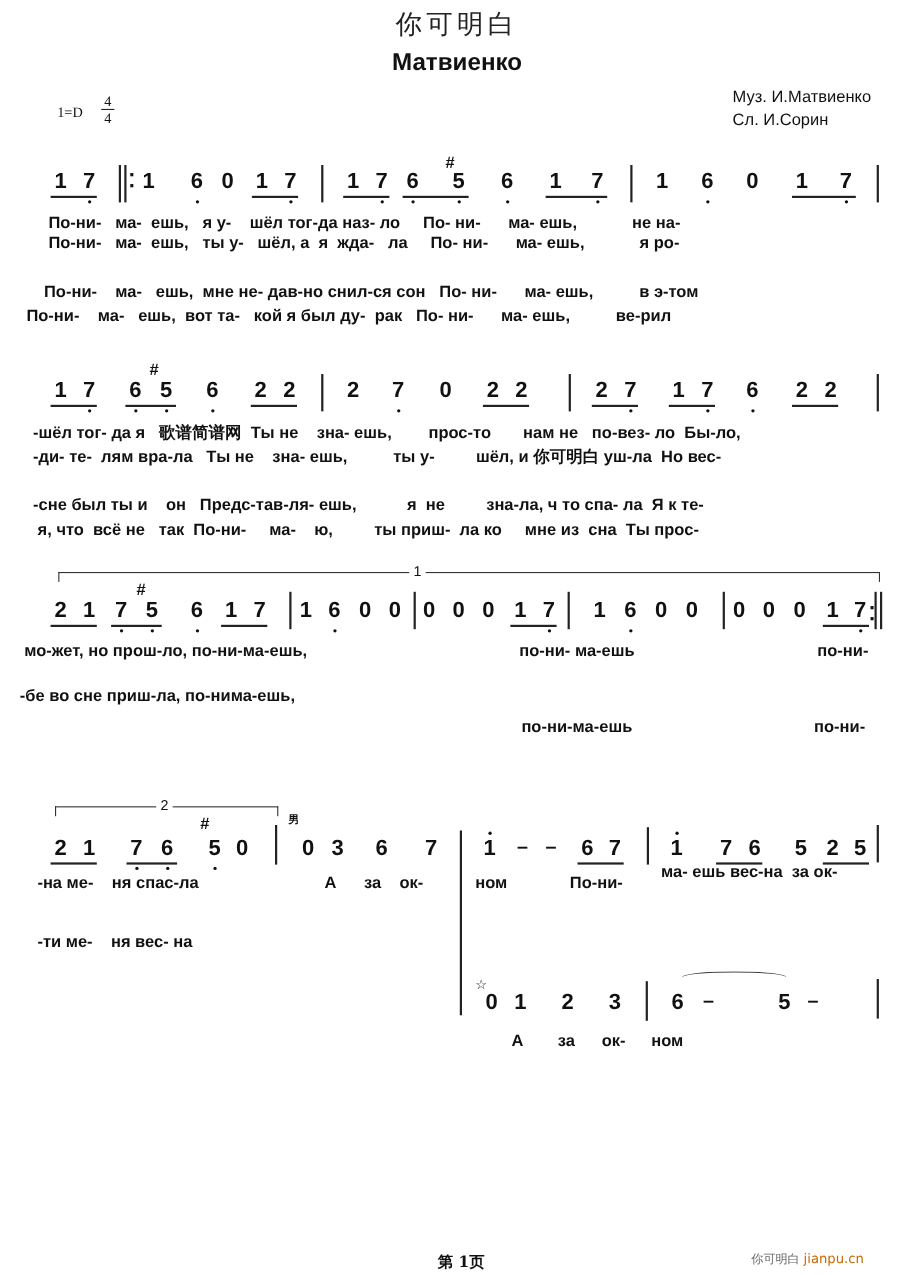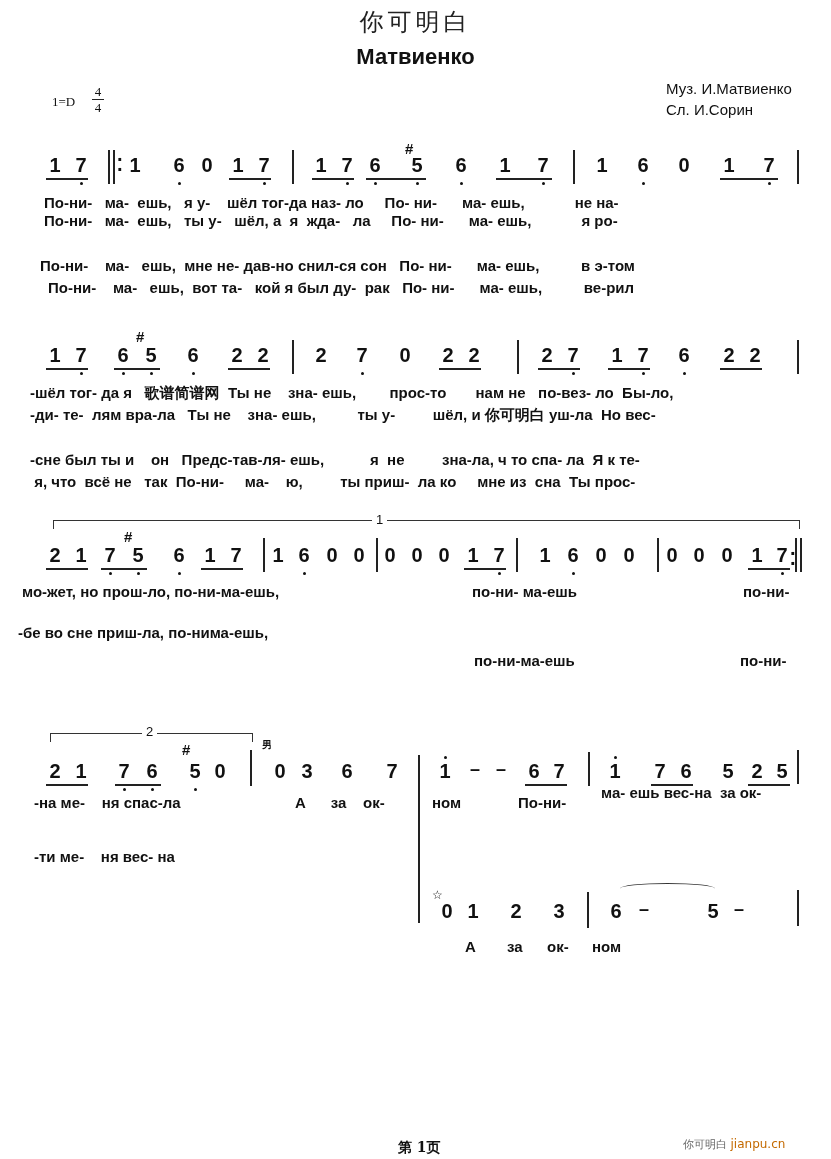--- a/index.html
+++ b/index.html
@@ -80,21 +80,21 @@
   <div class="note dot-below" style="left:636px;top:155px">6</div>
   <div class="note" style="left:677px;top:155px">0</div>
   <div class="note" style="left:722px;top:155px">1</div>
   <div class="note dot-below" style="left:762px;top:155px">7</div>
   <div class="beam" style="left:720px;top:178px;width:58px"></div>
   <div class="bar thin" style="left:797px;top:150px;height:34px"></div>
 
   <div class="lyric" style="left:44px;top:194px">По-ни-   ма-  ешь,   я у-    шёл тог-да наз- ло     По- ни-      ма- ешь,            не на-</div>
   <div class="lyric" style="left:44px;top:212px">По-ни-   ма-  ешь,   ты у-   шёл, а  я  жда-   ла     По- ни-      ма- ешь,            я ро-</div>
   <div class="lyric" style="left:40px;top:257px">По-ни-    ма-   ешь,  мне не- дав-но снил-ся сон   По- ни-      ма- ешь,          в э-том</div>
-  <div class="lyric" style="left:48px;top:279px">По-ни-    ма-   ешь,  вот та-   кой я был ду-  рак   По- ни-      ма- ешь,          ве-рил</div>
+  <div class="lyric" style="left:24px;top:279px">По-ни-    ма-   ешь,  вот та-   кой я был ду-  рак   По- ни-      ма- ешь,          ве-рил</div>
 </div>
 
 <div>
   <div class="note" style="left:48px;top:345px">1</div>
   <div class="note dot-below" style="left:74px;top:345px">7</div>
   <div class="beam" style="left:46px;top:368px;width:42px"></div>
   <div class="note dot-below" style="left:116px;top:345px">6</div>
   <div class="sharp" style="left:136px;top:328px">#</div>
   <div class="note dot-below" style="left:144px;top:345px">5</div>
   <div class="beam" style="left:114px;top:368px;width:46px"></div>

